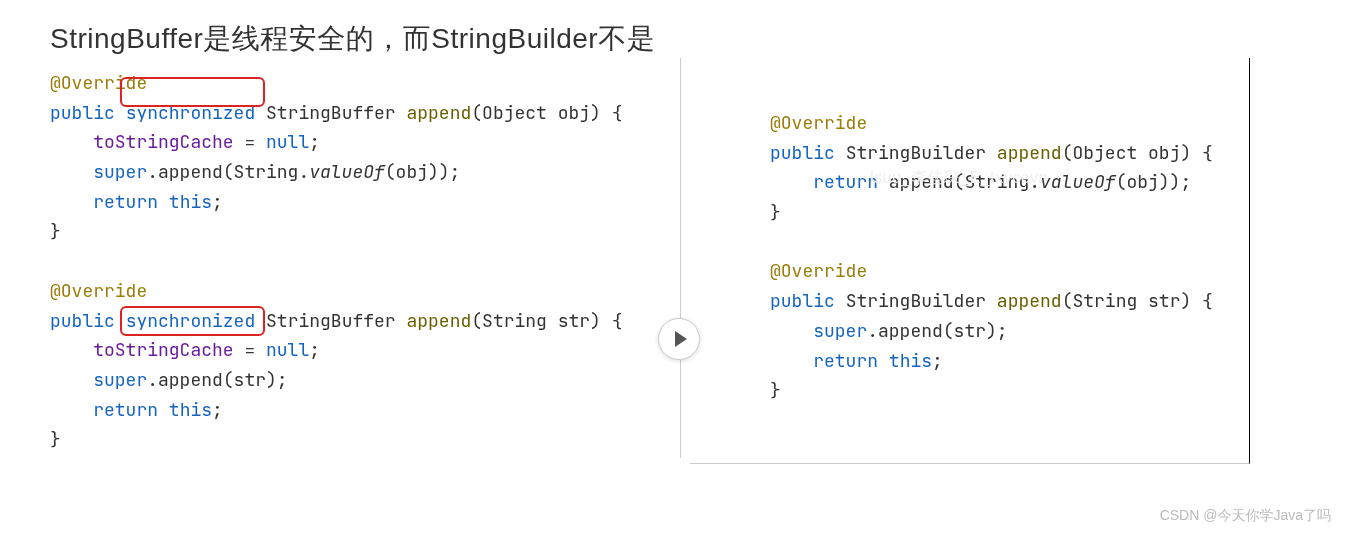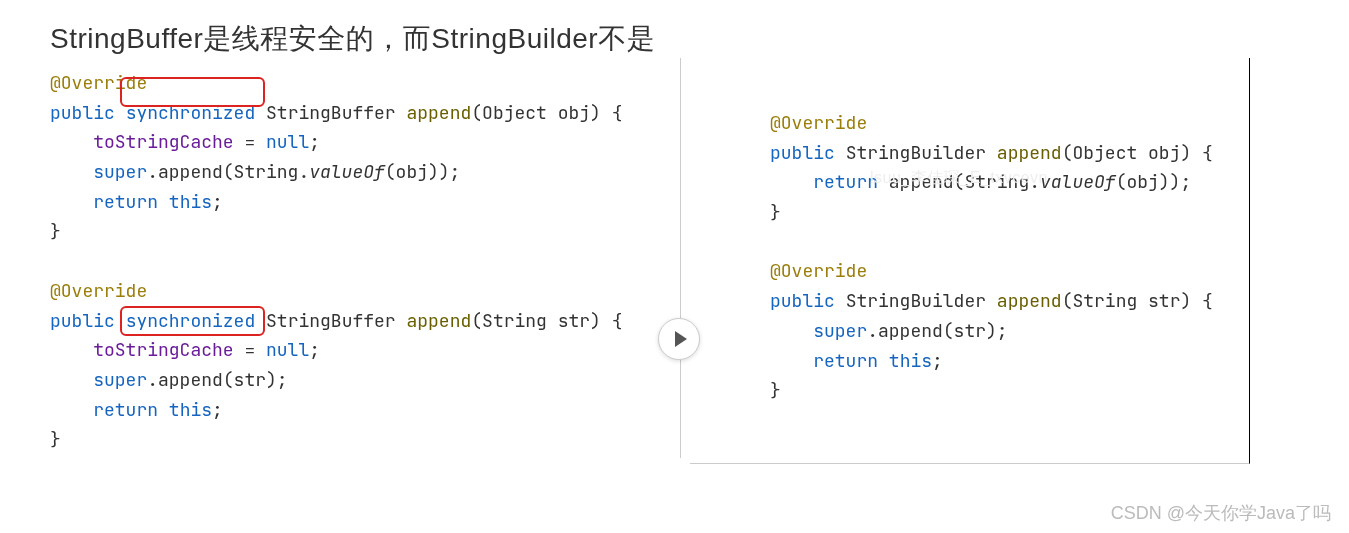--- a/index.html
+++ b/index.html
@@ -87,21 +87,21 @@
       border-left: 12px solid #555;
       border-top: 8px solid transparent;
       border-bottom: 8px solid transparent;
       margin-left: 3px;
     }
     .watermark {
       position: absolute;
       right: 18px;
       bottom: 8px;
       color: #bbb;
-      font-size: 18px;
+      font-size: 14px;
       text-align: right;
     }
     .faded-wm {
       position: absolute;
       color: #eee;
       font-size: 16px;
       letter-spacing: 0.5px;
     }
   </style>
 </head>

